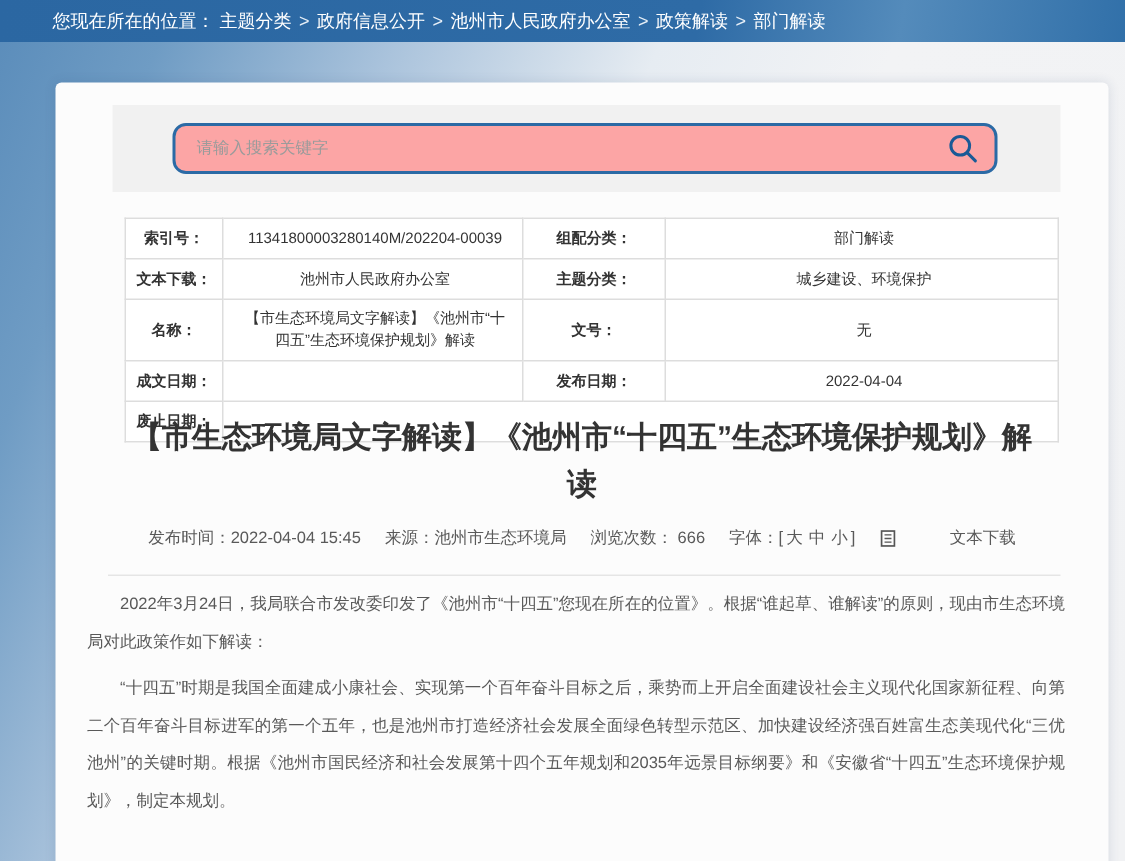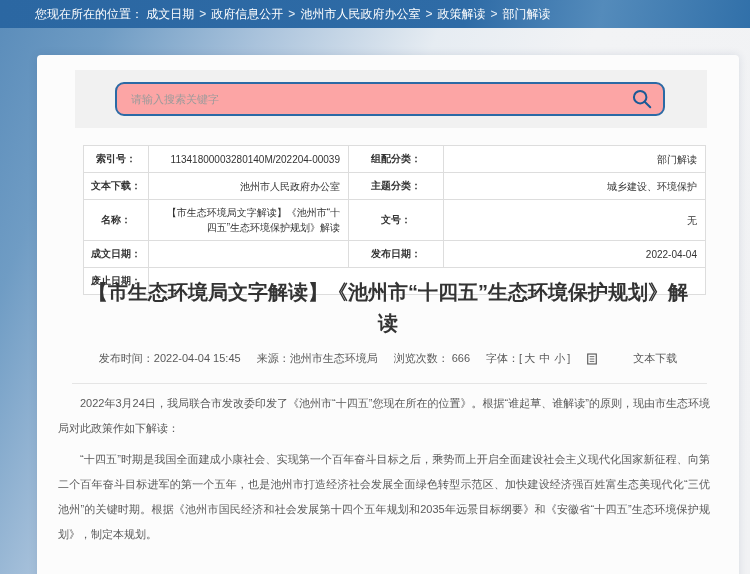--- a/index.html
+++ b/index.html
@@ -44,21 +44,21 @@
   .search-box input::placeholder { color: #9b9b9b; }
   .search-btn { background: none; border: none; cursor: pointer; display: flex; align-items: center; padding: 0; }
   
   .meta-table {
     position: absolute; left: 46px; top: 90px;
     width: 622px; border-collapse: collapse; table-layout: fixed;
     font-size: 10px; color: #333; background: #fff;
   }
   .meta-table td { border: 1px solid #ddd; padding: 2px 0; }
   .meta-table td.lbl { text-align: center; font-weight: bold; color: #333; }
-  .meta-table td.val { text-align: right; padding-left: 11px; padding-right: 8px; line-height: 15px; }
+  .meta-table td.val { text-align: center; padding-left: 11px; padding-right: 8px; line-height: 15px; }
   .meta-table tr.r { height: 27px; }
   .meta-table tr.tall { height: 41px; }
   
   .title {
     position: absolute; top: 222px; left: 0; width: 702px;
     text-align: center; font-size: 20px; font-weight: bold;
     color: #333; line-height: 31px;
   }
   .title span { display: inline-block; max-width: 608px; }
   .meta-line {
@@ -84,21 +84,21 @@
   .article-body p { text-indent: 2em; }
   .article-body p.p1 { margin-top: 6px; }
   .article-body p.p2 { margin-top: 10px; }
   .article-body p.p3 { margin-top: 6px; }
 </style>
 </head>
 <body>
 
 <div class="topbar">
   <span>您现在所在的位置：</span>
-  <a>成文日期</a><span class="sep">&gt;</span><a>政府信息公开</a><span class="sep">&gt;</span><a>池州市人民政府办公室</a><span class="sep">&gt;</span><a>政策解读</a><span class="sep">&gt;</span><a>部门解读</a>
+  <a>主题分类</a><span class="sep">&gt;</span><a>政府信息公开</a><span class="sep">&gt;</span><a>池州市人民政府办公室</a><span class="sep">&gt;</span><a>政策解读</a><span class="sep">&gt;</span><a>部门解读</a>
 </div>
 
 <div class="panel">
 
   <div class="search-band">
     <div class="search-box">
       <input type="text" placeholder="请输入搜索关键字" style="">
       <button class="search-btn">
         <svg width="22" height="22" viewBox="0 0 24 24">
           <circle cx="10" cy="10" r="6.8" fill="none" stroke="#1a5a96" stroke-width="2.2"></circle>

